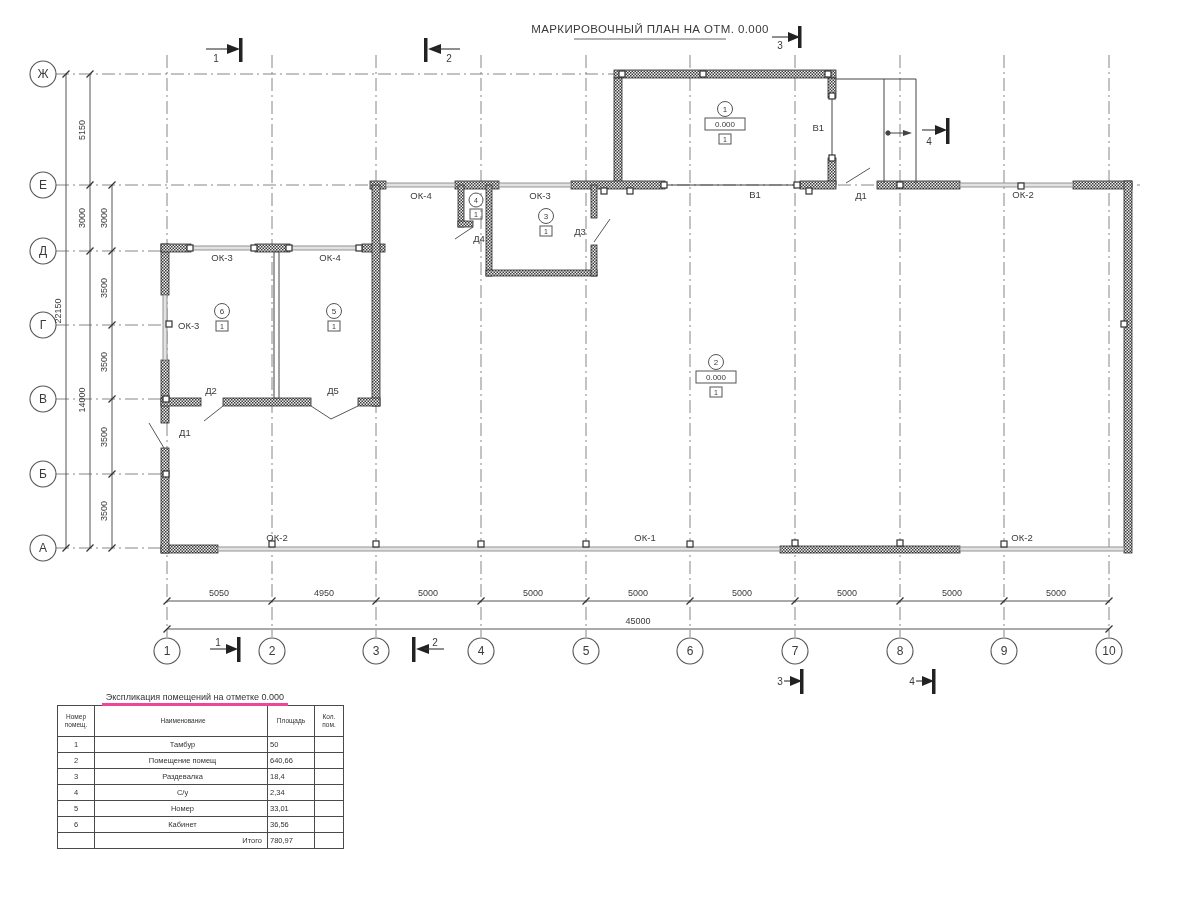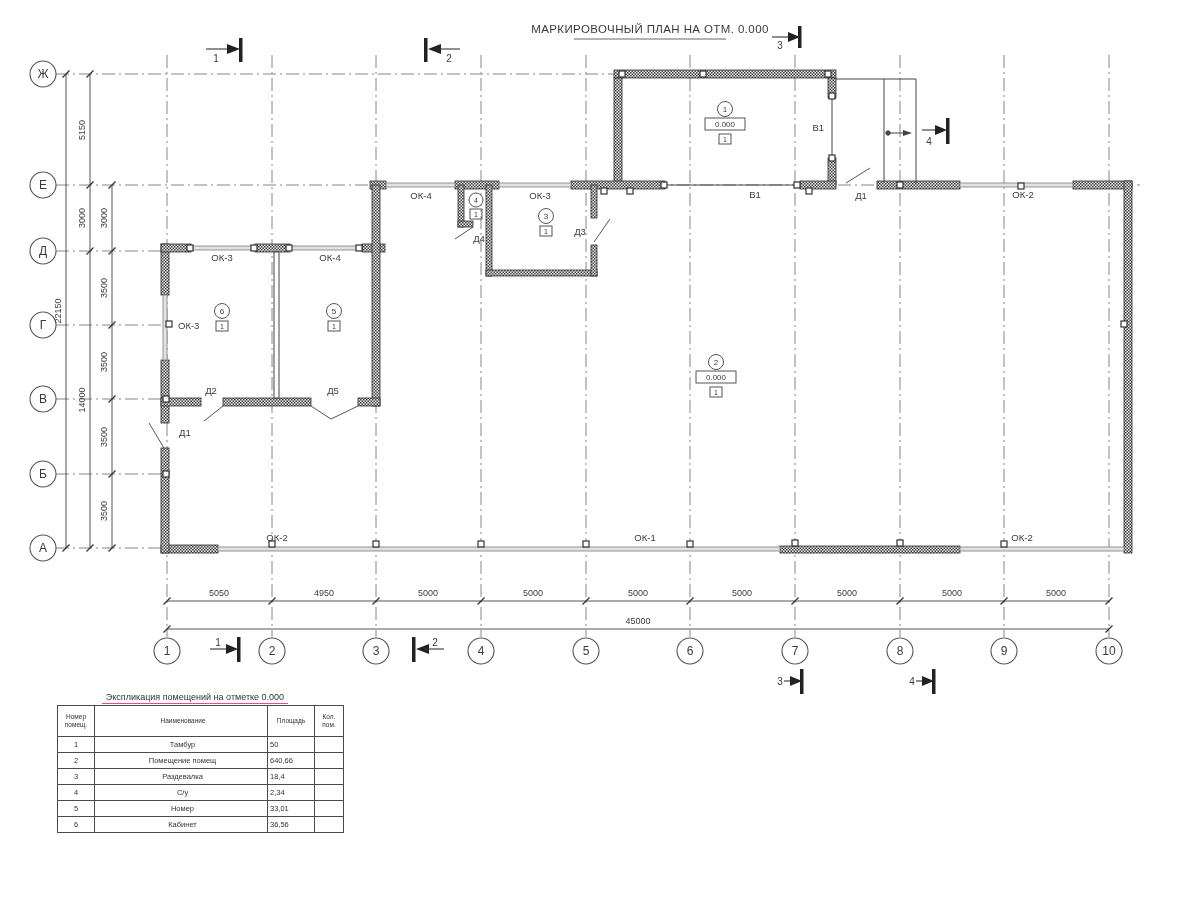--- a/index.html
+++ b/index.html
@@ -9,21 +9,21 @@
   .dim{font-size:9px;}
   .lbl{font-size:9.5px;}
   .bub{font-size:12px;}
   .sec{font-size:10px;}
   .tiny{font-size:7px;}
   .rm{font-size:8px;}
   .ttl{font-size:11.5px;letter-spacing:.4px;}
   
   .expl{position:absolute;left:57px;top:692px;width:276px;}
   .expl-title{font-size:9px;text-align:center;color:#333;}
-  .expl-title span{border-bottom:1px solid #ec4899;padding:0 4px 1px;}
+  .expl-title span{border-bottom:3px solid #ec4899;padding:0 4px 1px;}
   table.ex{border-collapse:collapse;margin-top:3px;width:276px;table-layout:fixed;}
   table.ex td,table.ex th{border:1px solid #4a4a4a;color:#333;overflow:hidden;}
   table.ex th{font-weight:normal;font-size:6.5px;text-align:center;vertical-align:middle;
               white-space:pre-line;height:28px;line-height:1.25;}
   table.ex td{font-size:7.5px;height:15px;padding:0 2px;}
   .c-num{width:34px;text-align:center;}
   .c-name{width:166px;text-align:center;padding-left:5px!important;}
   .c-area{width:44px;}
   .c-qty{width:26px;}
   .total-lbl{text-align:right!important;padding-right:5px!important;}
@@ -440,16 +440,22 @@
       <td class="c-name">Номер</td>
       <td class="c-area">33,01</td>
       <td class="c-qty"></td>
     </tr>
     <tr>
       <td class="c-num">6</td>
       <td class="c-name">Кабинет</td>
       <td class="c-area">36,56</td>
       <td class="c-qty"></td>
     </tr>
+    <tr>
+      <td class="c-num"></td>
+      <td class="c-name total-lbl">Итого</td>
+      <td class="c-area">780,97</td>
+      <td class="c-qty"></td>
+    </tr>
   </tbody>
       </table>
 </div>
 </div>
 
 </body></html>

